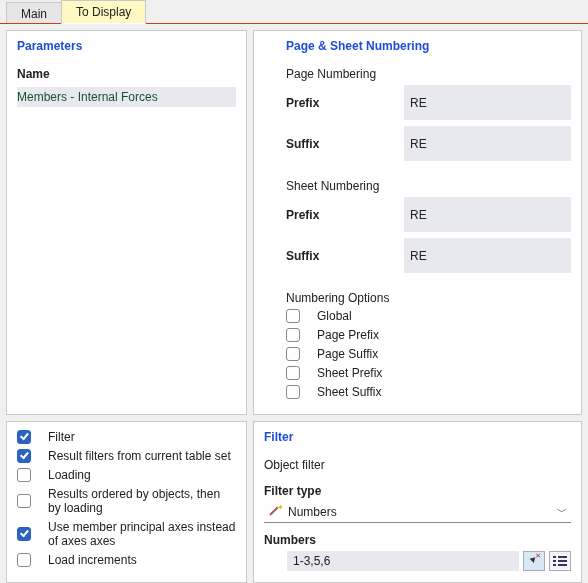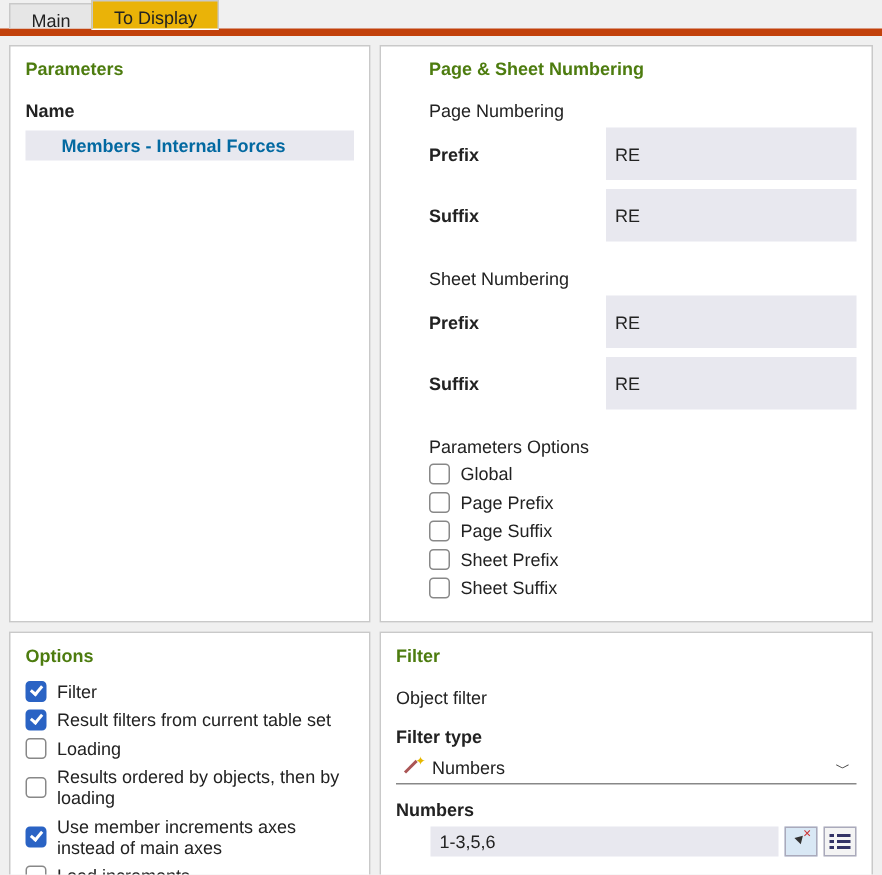--- a/index.html
+++ b/index.html
@@ -13,39 +13,39 @@
   }
   .root {
     width: 588px; height: 583px;
     background: #f0f0f0;
     display: flex; flex-direction: column;
   }
   .tabs {
     display: flex;
     height: 24px;
     background: #f0f0f0;
-    border-bottom: 5px solid #c2410c;
+    border-bottom: 1px solid #c2410c;
     padding-left: 6px;
   }
   .tab {
     padding: 4px 14px 3px 14px;
     font-size: 12px;
     color: #222;
     border: 1px solid transparent;
     border-bottom: none;
     cursor: pointer;
     margin-right: 0;
     background: #e6e6e6;
     border: 1px solid #c9c9c9;
     border-bottom: none;
     margin-top: 2px;
     margin-right: -1px;
   }
   .tab.active {
-    background: #eab308;
+    background: #fef9c3;
     position: relative;
     border-bottom: 1px solid #fff;
     margin-bottom: -1px;
     margin-top: 0;
   }
   .panels {
     flex: 1 1 auto;
     display: grid;
     grid-template-columns: 1fr 1fr;
     grid-template-rows: auto auto 1fr;
@@ -53,37 +53,36 @@
     padding: 6px;
     background: #f0f0f0;
   }
   .panel {
     background: #fff;
     border: 1px solid #c9c9c9;
     padding: 8px 10px 10px 10px;
     display: flex; flex-direction: column;
   }
   .panel-title {
-    color: #4d7c0f;
+    color: #1d4ed8;
     font-weight: 600;
     font-size: 12px;
     margin-bottom: 10px;
   }
   .label { color: #222; font-size: 12px; font-weight: bold; }
   .subhead { font-size: 12px; color: #222; margin-top: 4px; margin-bottom: 4px; }
 
   .name-row { margin-top: 4px; }
   .name-value {
     display: block;
     background: #e8e8ef;
-    padding: 3px 24px;
-    font-size: 12px;
-    color: #0369a1;
+    padding: 3px 0;
+    font-size: 12px;
+    color: #14532d;
     margin-top: 6px;
-    font-weight: bold;
   }
 
   .form-row {
     display: flex; align-items: center;
     margin-bottom: 6px;
   }
   .form-row .label { width: 118px; }
   .text-input {
     flex: 1 1 auto;
     background: #e8e8ef;
@@ -92,21 +91,21 @@
     font-size: 12px;
     font-family: inherit;
     color: #222;
     height: 35px;
   }
 
   .check-row {
     display: flex; align-items: center;
     margin-bottom: 5px;
     cursor: pointer;
-    gap: 7px;
+    gap: 17px;
   }
   .check {
     width: 14px; height: 14px;
     border: 1px solid #888;
     border-radius: 3px;
     background: #fff;
     display: inline-flex;
     align-items: center; justify-content: center;
     flex: 0 0 14px;
   }
@@ -257,21 +256,21 @@
       <div class="form-row">
         <span class="label">Prefix</span>
         <input class="text-input" value="RE" style="">
       </div>
       <div class="form-row">
         <span class="label">Suffix</span>
         <input class="text-input" value="RE" style="">
       </div>
 
       <div class="section-gap"></div>
-      <div class="subhead">Parameters Options</div>
+      <div class="subhead">Numbering Options</div>
 
       <div class="check-row">
         <span class="check"></span>
         <span class="check-label">Global</span>
       </div>
       <div class="check-row">
         <span class="check"></span>
         <span class="check-label">Page Prefix</span>
       </div>
       <div class="check-row">
@@ -282,41 +281,40 @@
         <span class="check"></span>
         <span class="check-label">Sheet Prefix</span>
       </div>
       <div class="check-row">
         <span class="check"></span>
         <span class="check-label">Sheet Suffix</span>
       </div>
     </div>
 
     <div class="panel" id="panel-options">
-      <div class="panel-title">Options</div>
 
       <div class="check-row">
         <span class="check checked"></span>
         <span class="check-label">Filter</span>
       </div>
       <div class="check-row">
         <span class="check checked"></span>
         <span class="check-label">Result filters from current table set</span>
       </div>
       <div class="check-row">
         <span class="check"></span>
         <span class="check-label">Loading</span>
       </div>
       <div class="check-row">
         <span class="check"></span>
         <span class="check-label">Results ordered by objects, then by loading</span>
       </div>
       <div class="check-row">
         <span class="check checked"></span>
-        <span class="check-label">Use member increments axes instead of main axes</span>
+        <span class="check-label">Use member principal axes instead of axes axes</span>
       </div>
       <div class="check-row">
         <span class="check"></span>
         <span class="check-label">Load increments</span>
       </div>
     </div>
 
     <div class="panel" id="panel-filter">
       <div class="panel-title">Filter</div>
 

